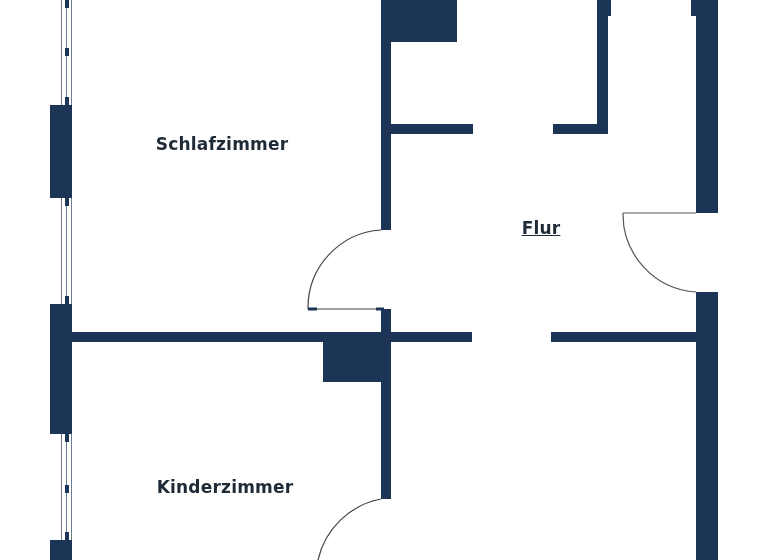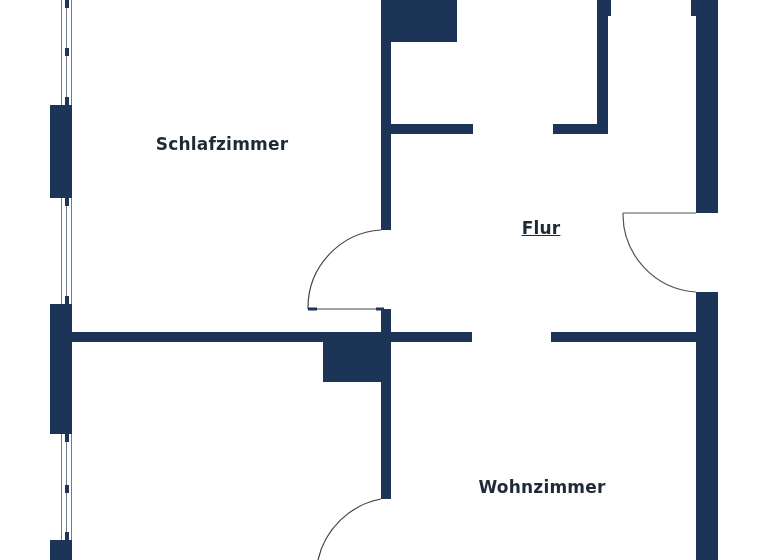--- a/index.html
+++ b/index.html
@@ -77,15 +77,15 @@
       <path d="M623 213 A78 78 0 0 0 696 292" fill="none" stroke="#555" stroke-width="1.2"></path>
     </g>
 
     <g>
       <path d="M381 499 A80 80 0 0 0 318 560" fill="none" stroke="#444" stroke-width="1.2"></path>
     </g>
   </svg>
 
   <div class="label" style="left:222px; top:144px;">Schlafzimmer</div>
   <div class="label" style="left:541px; top:228px;text-decoration:underline;">Flur</div>
-  <div class="label" style="left:542px; top:487px;">Wohnzimmer</div>
+  <div class="label" style="left:225px; top:487px;">Kinderzimmer</div>
 
 </div>
 
 </body></html>

